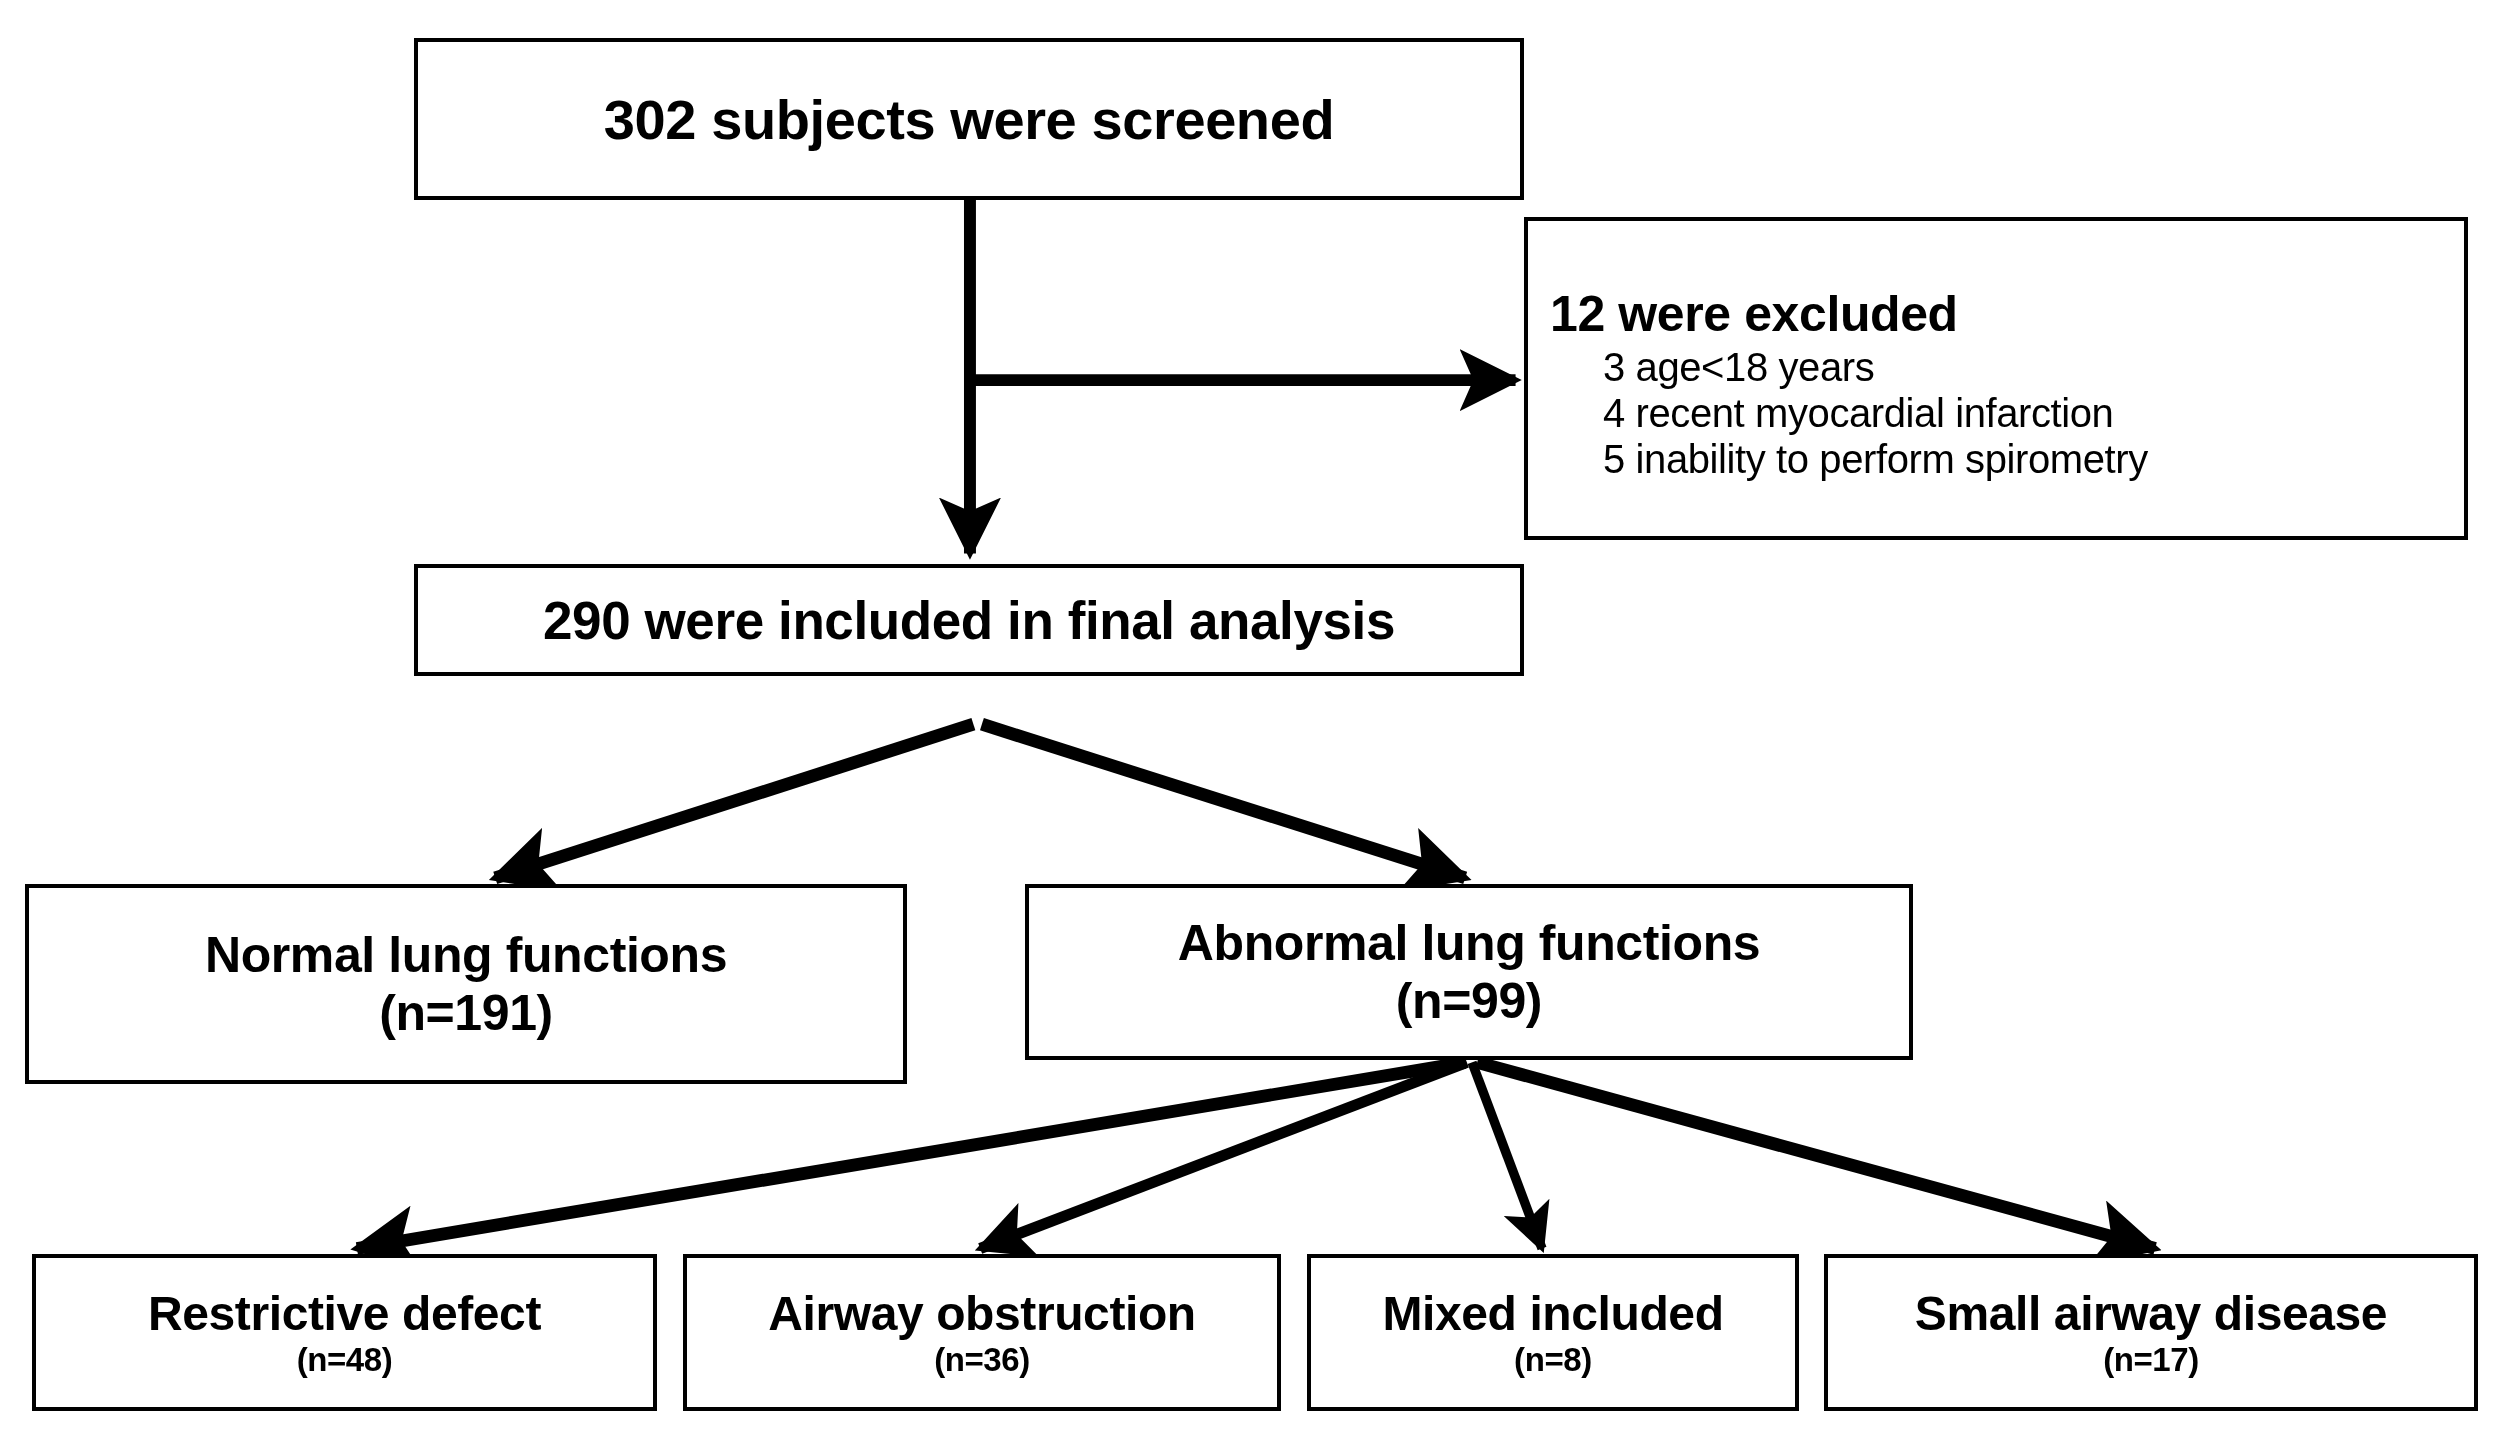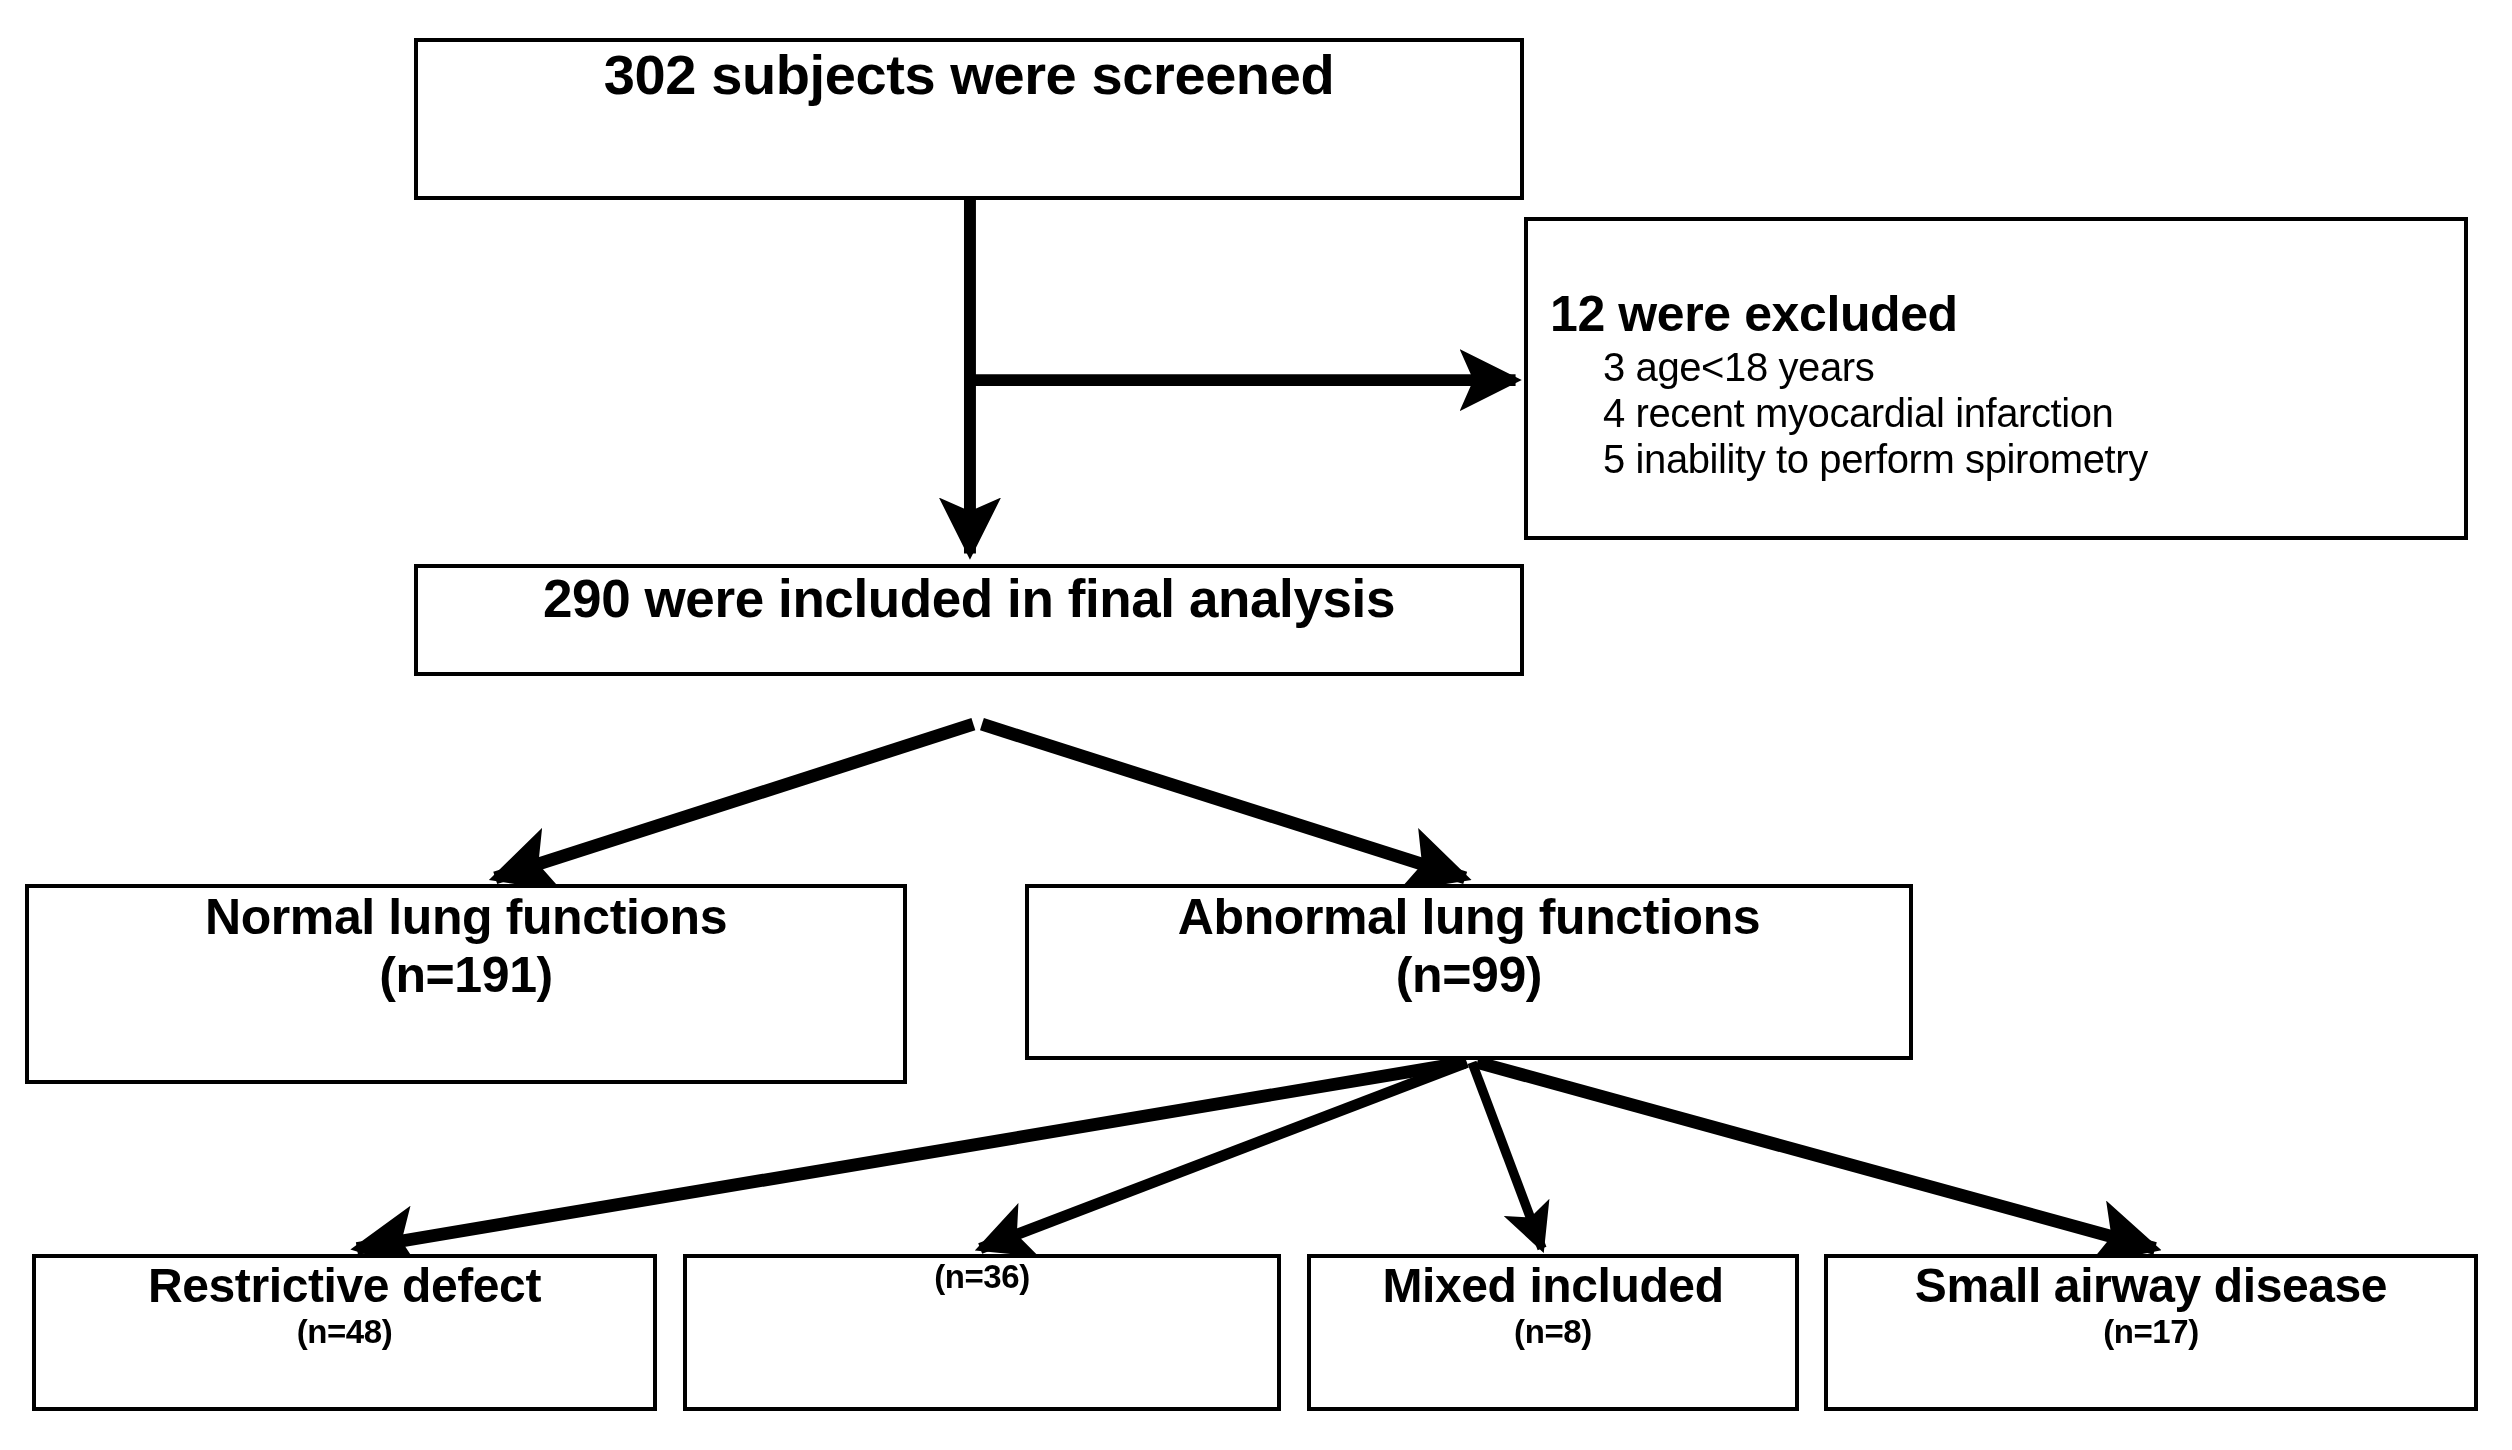--- a/index.html
+++ b/index.html
@@ -28,20 +28,21 @@
     pointer-events: none;
   }
   .node {
     position: absolute;
     box-sizing: border-box;
     background: #ffffff;
     border: 4.3px solid #000000;
     display: flex;
     flex-direction: column;
     align-items: center;
+    justify-content: center;
     text-align: center;
     color: #000000;
     z-index: 2;
   }
   .node.left-align {
     align-items: flex-start;
     text-align: left;
   }
   .line1 {
     font-weight: bold;
@@ -178,20 +179,21 @@
     <div class="line1">Abnormal lung functions</div>
     <div class="line2">(n=99)</div>
   </div>
 
   <div class="node node-bottom" id="node-restrictive">
     <div class="line1">Restrictive defect</div>
     <div class="line2">(n=48)</div>
   </div>
 
   <div class="node node-bottom" id="node-obstruction">
+    <div class="line1">Airway obstruction</div>
     <div class="line2">(n=36)</div>
   </div>
 
   <div class="node node-bottom" id="node-mixed">
     <div class="line1">Mixed included</div>
     <div class="line2">(n=8)</div>
   </div>
 
   <div class="node node-bottom" id="node-smallairway">
     <div class="line1">Small airway disease</div>

